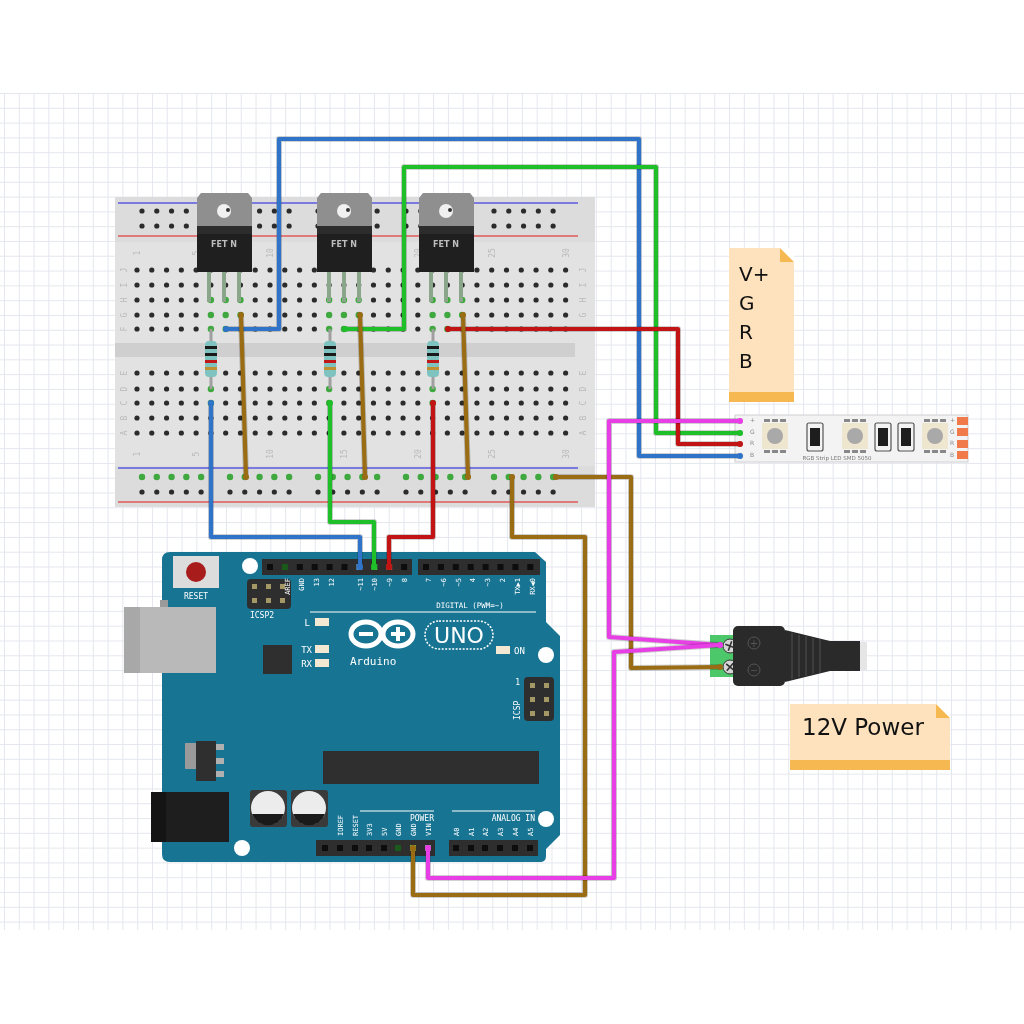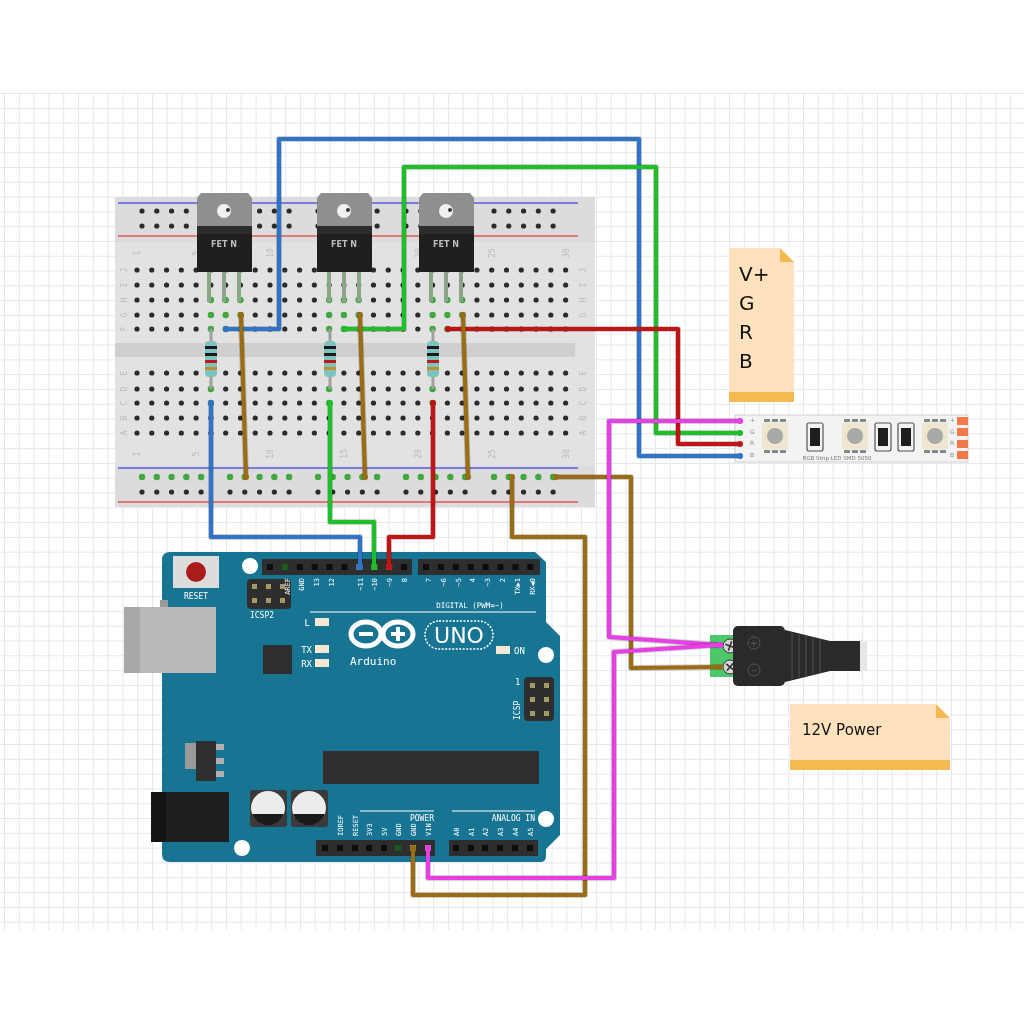--- a/index.html
+++ b/index.html
@@ -893,15 +893,15 @@
     <div>V+</div>
     <div>G</div>
     <div>R</div>
     <div>B</div>
   </div>
   <div class="foot"></div>
 </div>
 
 <div class="note" style="left:790px; top:704px; width:160px; height:66px;">
   <div class="fold"></div>
-  <div class="note-text" style="left:12px; top:17px; font-size:15px;">12V Power</div>
+  <div class="note-text" style="left:12px; top:10px; font-size:23px;">12V Power</div>
   <div class="foot"></div>
 </div>
 
 </body></html>

